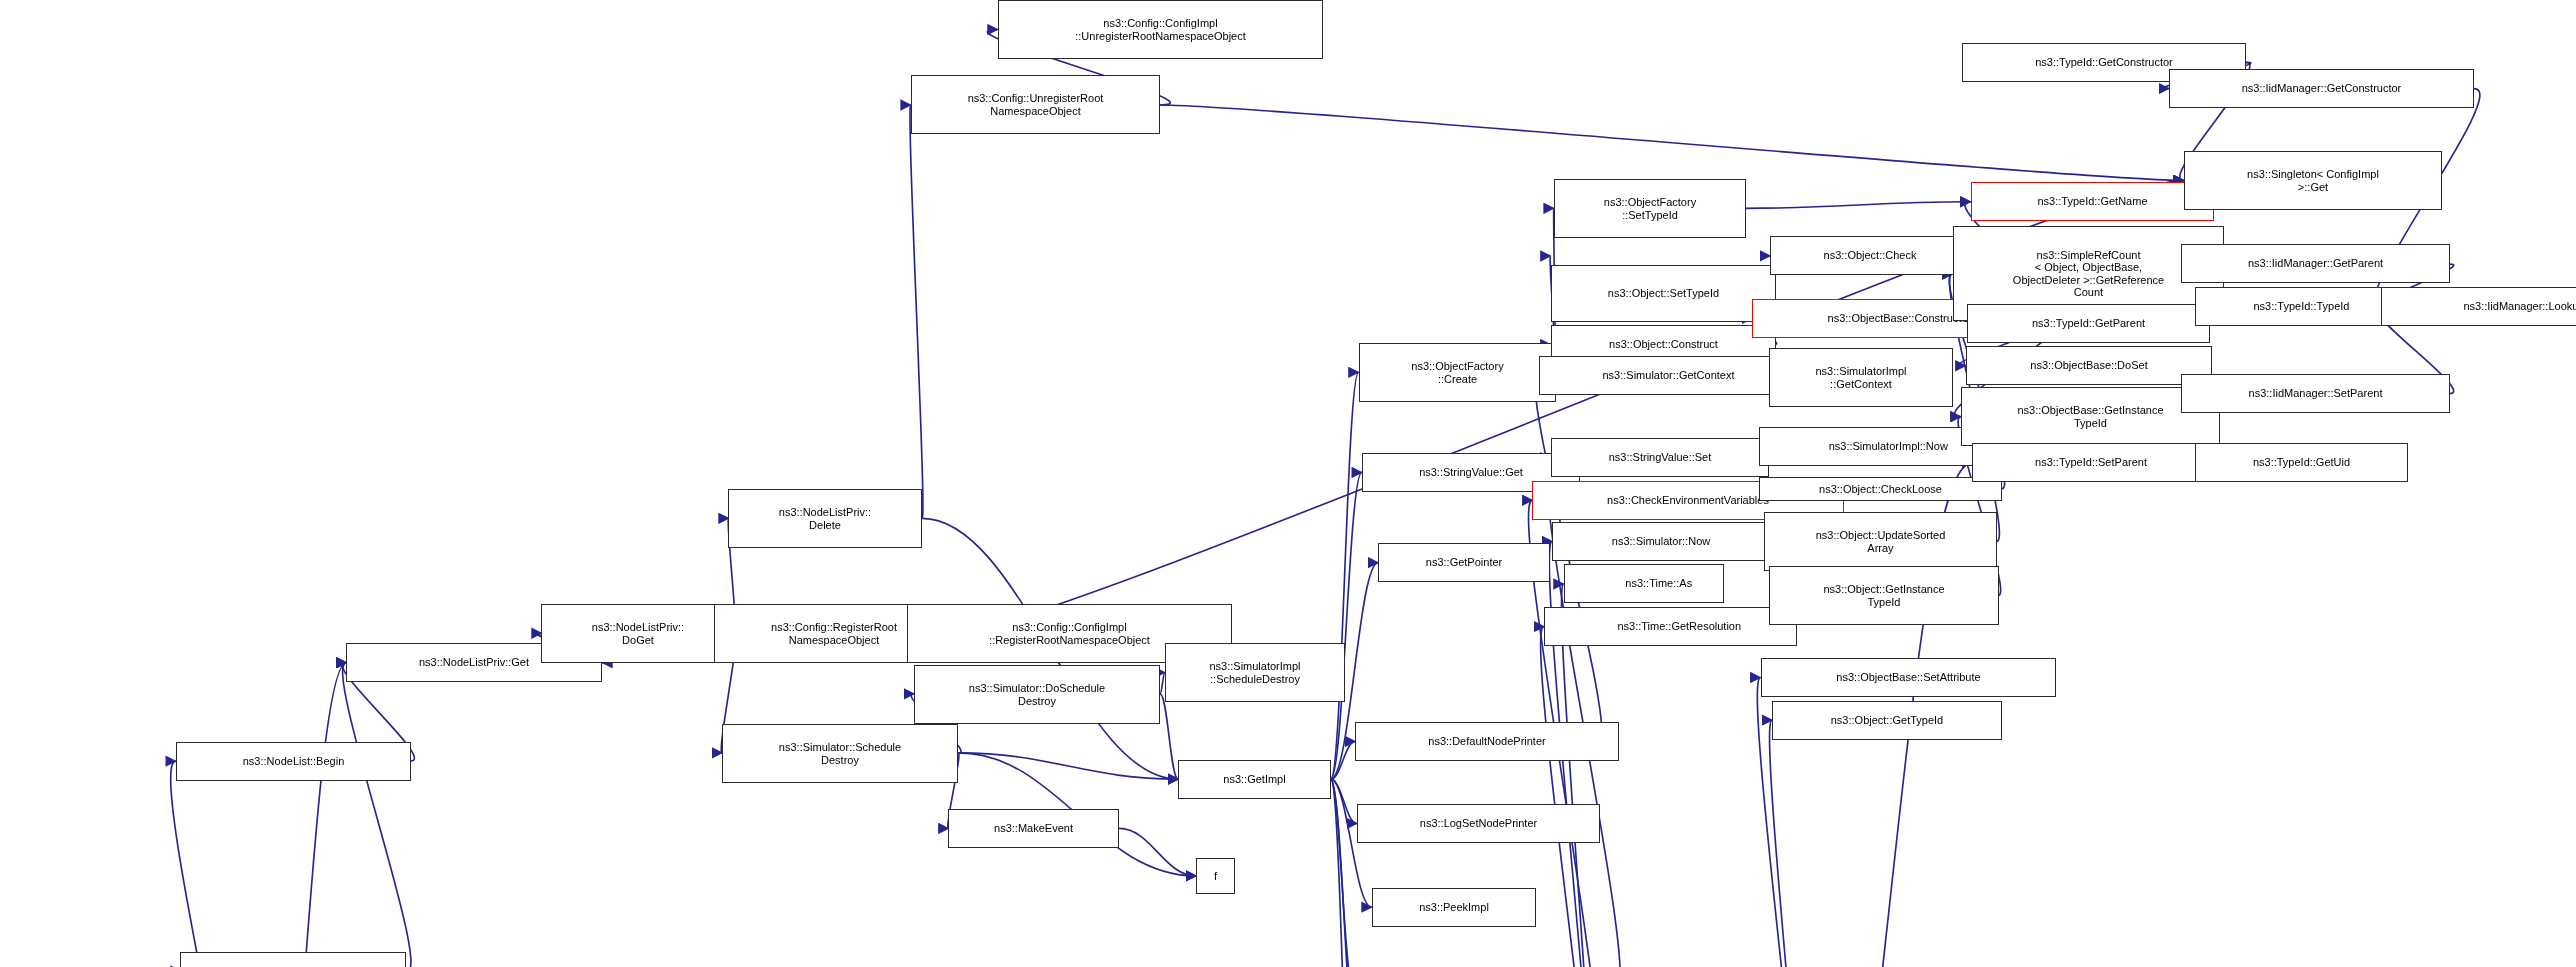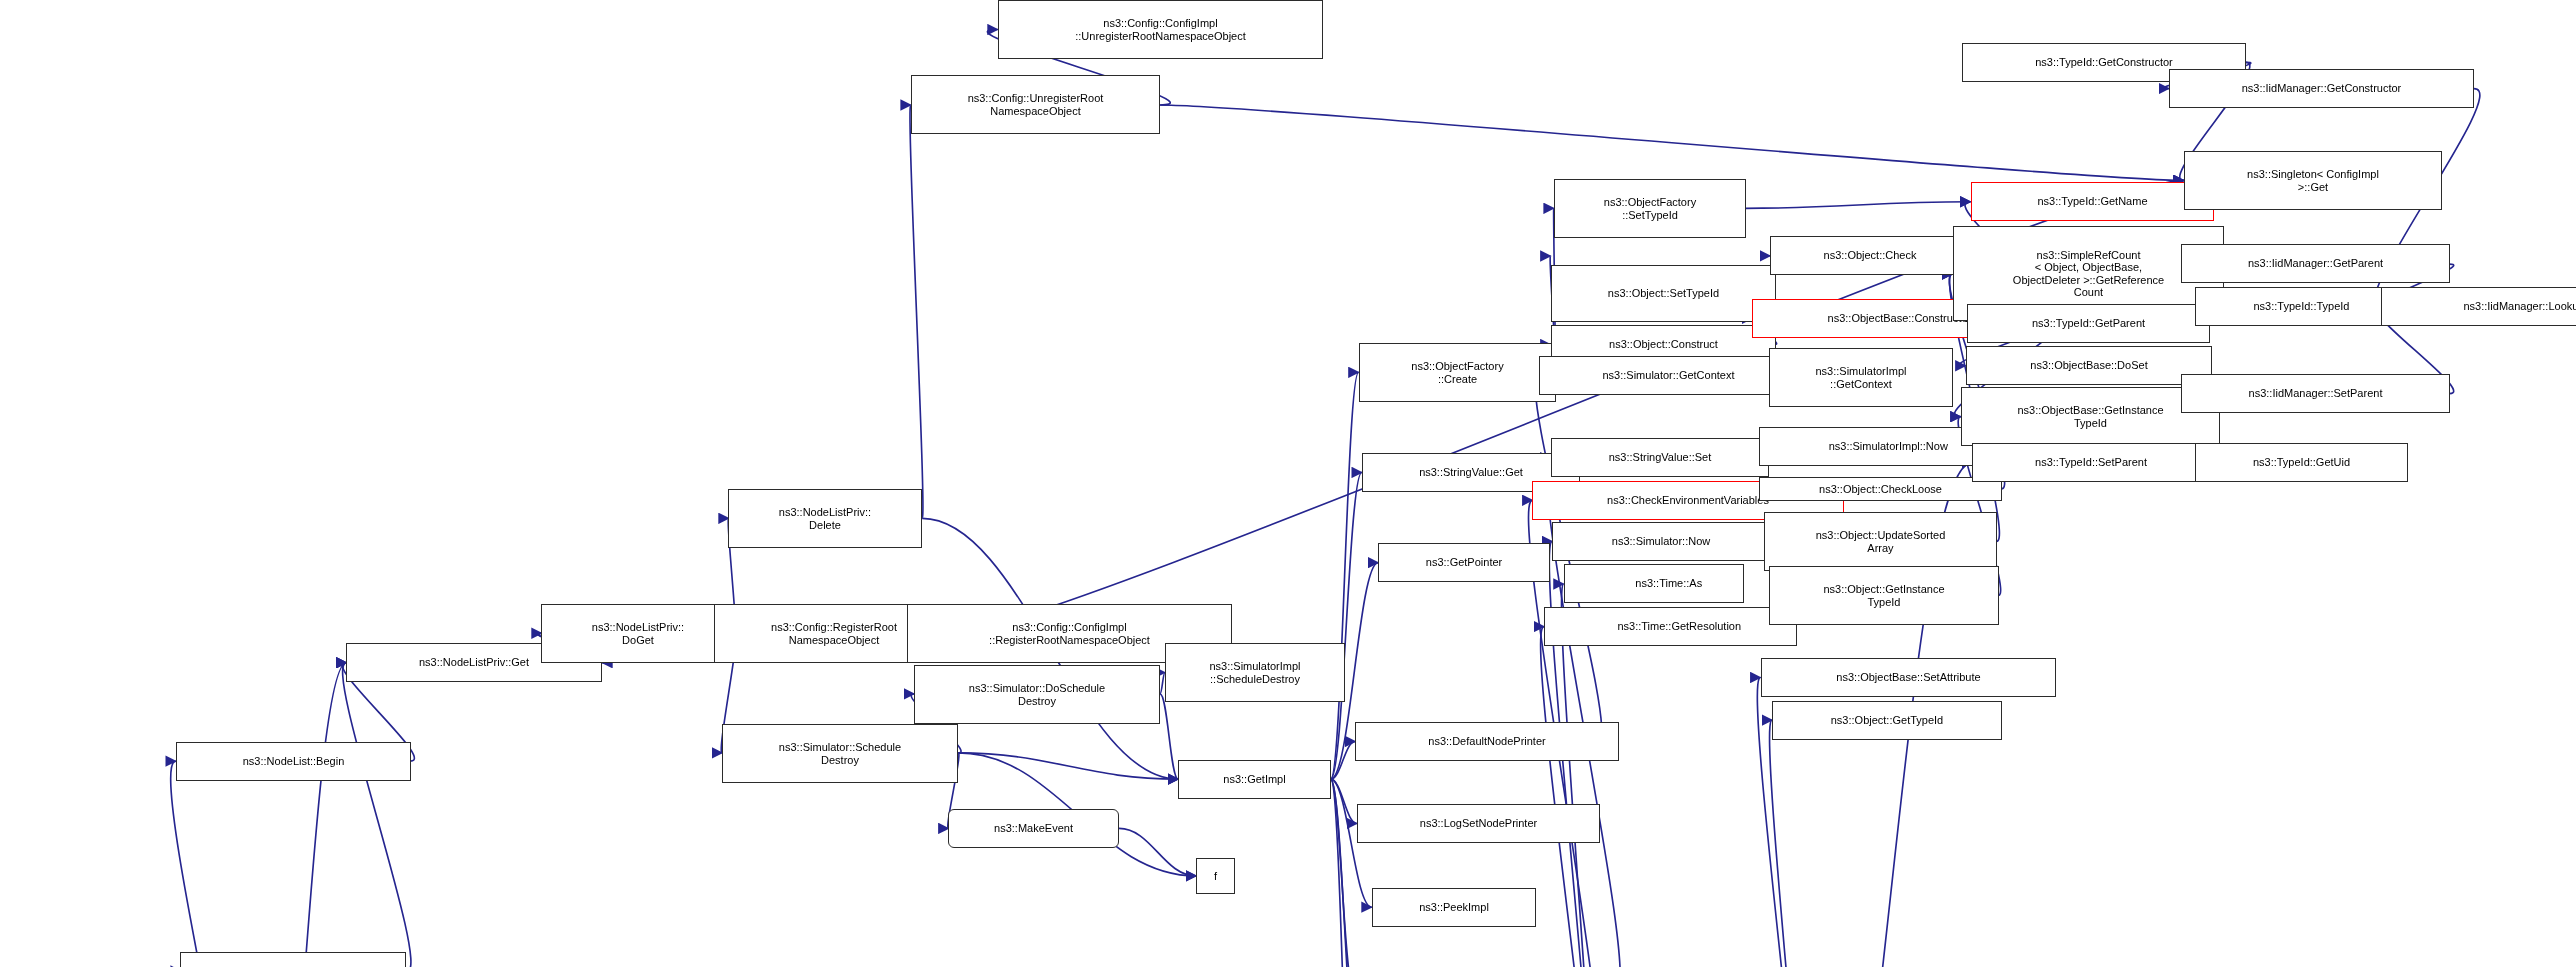--- a/index.html
+++ b/index.html
@@ -142,21 +142,21 @@
       <div class="node" style="left: 728px; top: 489px; width: 194px; height: 59px;">ns3::NodeListPriv::
 Delete</div>
       <div class="node" style="left: 714px; top: 604px; width: 240px; height: 59px;">ns3::Config::RegisterRoot
 NamespaceObject</div>
       <div class="node" style="left: 722px; top: 724px; width: 236px; height: 59px;">ns3::Simulator::Schedule
 Destroy</div>
       <div class="node" style="left: 907px; top: 604px; width: 325px; height: 59px;">ns3::Config::ConfigImpl
 ::RegisterRootNamespaceObject</div>
       <div class="node" style="left: 914px; top: 665px; width: 246px; height: 59px;">ns3::Simulator::DoSchedule
 Destroy</div>
-      <div class="node" style="left: 948px; top: 809px; width: 171px; height: 39px; border-radius: 6px;">ns3::MakeEvent</div>
+      <div class="node" style="left: 948px; top: 809px; width: 171px; height: 39px;">ns3::MakeEvent</div>
       <div class="node" style="left: 911px; top: 75px; width: 249px; height: 59px;">ns3::Config::UnregisterRoot
 NamespaceObject</div>
       <div class="node" style="left: 998px; top: 0px; width: 325px; height: 59px;">ns3::Config::ConfigImpl
 ::UnregisterRootNamespaceObject</div>
       <div class="node" style="left: 1165px; top: 643px; width: 180px; height: 59px;">ns3::SimulatorImpl
 ::ScheduleDestroy</div>
       <div class="node" style="left: 1178px; top: 760px; width: 153px; height: 39px;">ns3::GetImpl</div>
       <div class="node" style="left: 1196px; top: 858px; width: 39px; height: 36px;">f</div>
       <div class="node" style="left: 1359px; top: 343px; width: 197px; height: 59px;">ns3::ObjectFactory
 ::Create</div>
@@ -166,21 +166,21 @@
       <div class="node" style="left: 1357px; top: 804px; width: 243px; height: 39px;">ns3::LogSetNodePrinter</div>
       <div class="node" style="left: 1372px; top: 888px; width: 164px; height: 39px;">ns3::PeekImpl</div>
       <div class="node" style="left: 1554px; top: 179px; width: 192px; height: 59px;">ns3::ObjectFactory
 ::SetTypeId</div>
       <div class="node" style="left: 1551px; top: 236px; width: 225px; height: 57px; margin-top: 29px;">ns3::Object::SetTypeId</div>
       <div class="node" style="left: 1551px; top: 325px; width: 225px; height: 39px;">ns3::Object::Construct</div>
       <div class="node" style="left: 1539px; top: 356px; width: 259px; height: 39px;">ns3::Simulator::GetContext</div>
       <div class="node" style="left: 1551px; top: 438px; width: 218px; height: 39px;">ns3::StringValue::Set</div>
       <div class="node red" style="left: 1532px; top: 481px; width: 312px; height: 39px;">ns3::CheckEnvironmentVariables</div>
       <div class="node" style="left: 1552px; top: 522px; width: 218px; height: 39px;">ns3::Simulator::Now</div>
-      <div class="node" style="left: 1564px; top: 564px; width: 180px; height: 39px; padding-left: 32px;">ns3::Time::As</div>
+      <div class="node" style="left: 1564px; top: 564px; width: 160px; height: 39px; padding-left: 32px;">ns3::Time::As</div>
       <div class="node" style="left: 1544px; top: 607px; width: 253px; height: 39px; padding-left: 20px;">ns3::Time::GetResolution</div>
       <div class="node" style="left: 1770px; top: 236px; width: 200px; height: 39px;">ns3::Object::Check</div>
       <div class="node red" style="left: 1752px; top: 299px; width: 304px; height: 39px;">ns3::ObjectBase::ConstructSelf</div>
       <div class="node" style="left: 1769px; top: 348px; width: 184px; height: 59px;">ns3::SimulatorImpl
 ::GetContext</div>
       <div class="node" style="left: 1759px; top: 427px; width: 243px; height: 39px; padding-left: 18px;">ns3::SimulatorImpl::Now</div>
       <div class="node" style="left: 1759px; top: 469px; width: 243px; height: 24px; margin-top: 8px;">ns3::Object::CheckLoose</div>
       <div class="node" style="left: 1764px; top: 512px; width: 233px; height: 59px;">ns3::Object::UpdateSorted
 Array</div>
       <div class="node" style="left: 1769px; top: 566px; width: 230px; height: 59px;">ns3::Object::GetInstance

